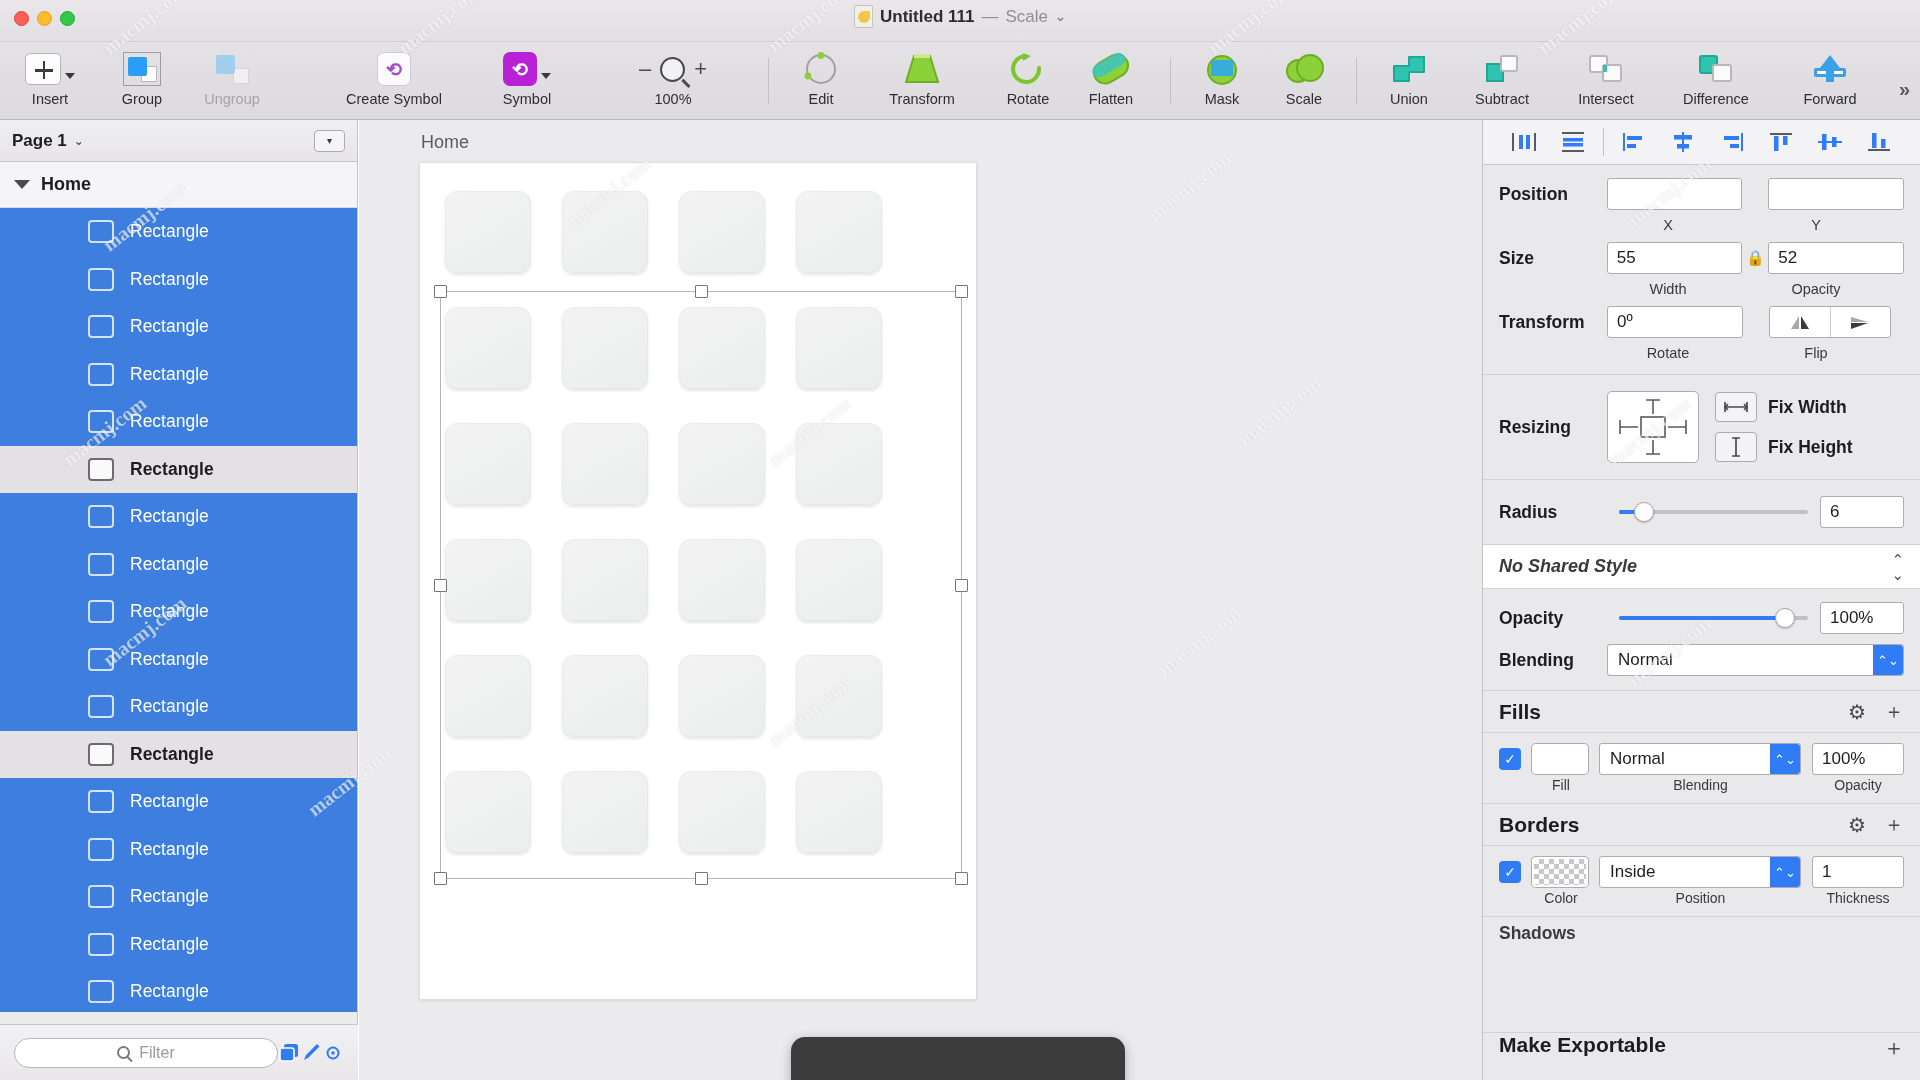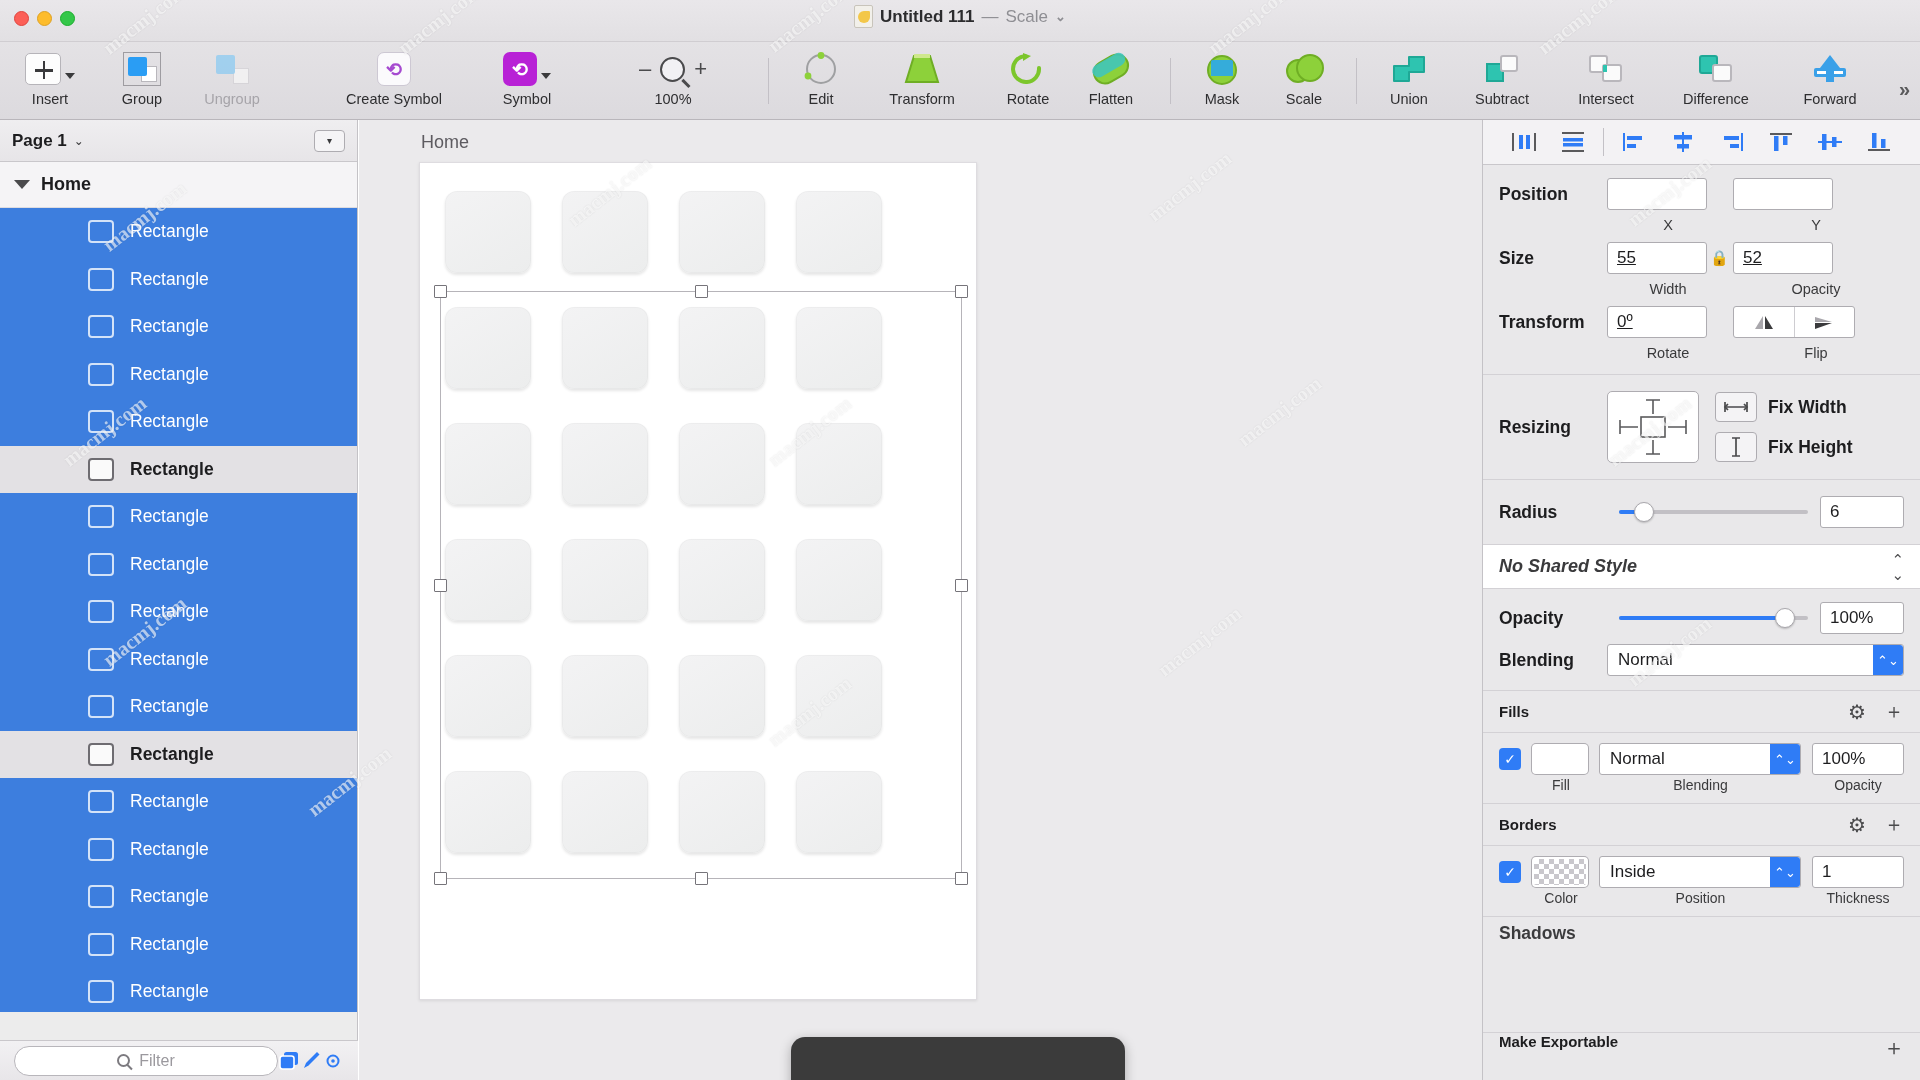--- a/index.html
+++ b/index.html
@@ -120,21 +120,21 @@
   .layer-row { height: 47.5px; display: flex; align-items: center; padding-left: 88px; gap: 16px; }
   .layer-row.sel { background: #3d7ede; }
   .layer-row.unsel { background: #e3e1e4; }
   .lr-ico { width: 26px; height: 23px; border-radius: 4px; border: 2px solid; }
   .layer-row.sel .lr-ico { border-color: rgba(255,255,255,.78); }
   .layer-row.unsel .lr-ico { border-color: #6e6c71; background: #fafafa; }
   .lr-lbl { font-size: 17.5px; }
   .layer-row.sel .lr-lbl { color: #ffffff; }
   .layer-row.unsel .lr-lbl { color: #1d1d1f; font-weight: bold; }
   .sb-footer {
-    position: absolute; left: 0; bottom: 0; width: 358px; height: 40px;
+    position: absolute; left: 0; bottom: 0; width: 358px; height: 56px;
     background: linear-gradient(to bottom, #f2f1f3, #e8e6e9); border-top: 1px solid #c9c7cb;
     display: flex; align-items: center; padding: 0 14px; gap: 0;
   }
   .filter-box {
     flex: 1; height: 30px; background: #fff; border: 1px solid #b8b6bb; border-radius: 15px;
     display: flex; align-items: center; justify-content: center; gap: 9px;
   }
   .mag-sm { width: 13px; height: 13px; border: 2px solid #7d7b80; border-radius: 50%; position: relative; }
   .mag-sm::after { content: ""; position: absolute; right: -5px; bottom: -3px; width: 7px; height: 2px; background: #7d7b80; transform: rotate(45deg); }
   .filter-ph { font-size: 16px; color: #9b999e; }
@@ -184,21 +184,21 @@
   .align-btn { width: 52px; height: 36px; display: flex; align-items: center; justify-content: center; }
   .align-sep { width: 1px; height: 28px; background: #c3c1c6; margin: 0 6px; }
   .sec { border-bottom: 1px solid #d3d1d5; padding: 13px 16px; }
   .row { display: flex; align-items: center; margin-bottom: 7px; }
   .row:last-child { margin-bottom: 0; }
   .rlbl { width: 108px; font-size: 17.5px; font-weight: bold; color: #1d1d1f; }
   .fld {
     height: 32px; background: #fff; border: 1px solid #aeacb1; border-radius: 3px;
     font-size: 17px; color: #1d1d1f; display: flex; align-items: center; padding-left: 9px;
   }
-  .f-half { width: 100px; text-decoration: underline; }
+  .f-half { width: 136px; }
   .sublbl { font-size: 14.5px; color: #3a3a3c; text-align: center; }
   .sub-row { display: flex; margin: 3px 0 9px 108px; }
   .sub-cell { width: 122px; text-align: center; }
   .sub-gap { width: 26px; }
   .lock-ico { width: 26px; display: flex; align-items: center; justify-content: center; font-size: 15px; color: #4a4a4c; }
   .flip-grp { width: 122px; height: 32px; background: #fff; border: 1px solid #aeacb1; border-radius: 3px; display: flex; }
   .flip-half { flex: 1; display: flex; align-items: center; justify-content: center; }
   .flip-div { width: 1px; background: #cecdd1; }
   .resize-pad { width: 92px; height: 72px; background: #fff; border: 1px solid #aeacb1; border-radius: 5px; position: relative; }
   .fixbtn { width: 42px; height: 30px; background: #f4f3f5; border: 1px solid #aeacb1; border-radius: 4px; display: flex; align-items: center; justify-content: center; }
@@ -209,21 +209,21 @@
   .shared-style {
     height: 44px; background: #fff; border-bottom: 1px solid #d3d1d5; display: flex; align-items: center;
     padding: 0 16px; justify-content: space-between;
   }
   .ss-txt { font-size: 18px; font-style: italic; font-weight: bold; color: #3a3a3c; }
   .stepper { color: #4a4a4c; font-size: 15px; line-height: 1; text-align: center; }
   .sec-head {
     height: 42px; background: #e9e8ea; border-bottom: 1px solid #d3d1d5;
     display: flex; align-items: center; justify-content: space-between; padding: 0 16px;
   }
-  .sec-title { font-size: 15px; font-weight: bold; color: #1d1d1f; }
+  .sec-title { font-size: 21px; font-weight: bold; color: #1d1d1f; }
   .sec-acts { display: flex; align-items: center; gap: 18px; color: #4a4a4c; font-size: 20px; }
   .chk { width: 22px; height: 22px; background: #2f7cf6; border-radius: 4px; display: flex; align-items: center; justify-content: center; color: #fff; font-size: 14px; }
   .swatch { width: 56px; height: 30px; background: #fff; border: 2px solid #fff; border-radius: 4px; box-shadow: 0 0 0 1px #aeacb1; }
   .swatch-checker {
     background-image: linear-gradient(45deg, #c9c7cc 25%, transparent 25%), linear-gradient(-45deg, #c9c7cc 25%, transparent 25%),
       linear-gradient(45deg, transparent 75%, #c9c7cc 75%), linear-gradient(-45deg, transparent 75%, #c9c7cc 75%);
     background-size: 10px 10px; background-position: 0 0, 0 5px, 5px -5px, -5px 0px;
   }
   .select-ctl { height: 32px; background: #fff; border: 1px solid #aeacb1; border-radius: 3px; display: flex; align-items: center; position: relative; }
   .select-txt { font-size: 17px; color: #1d1d1f; padding-left: 10px; }

